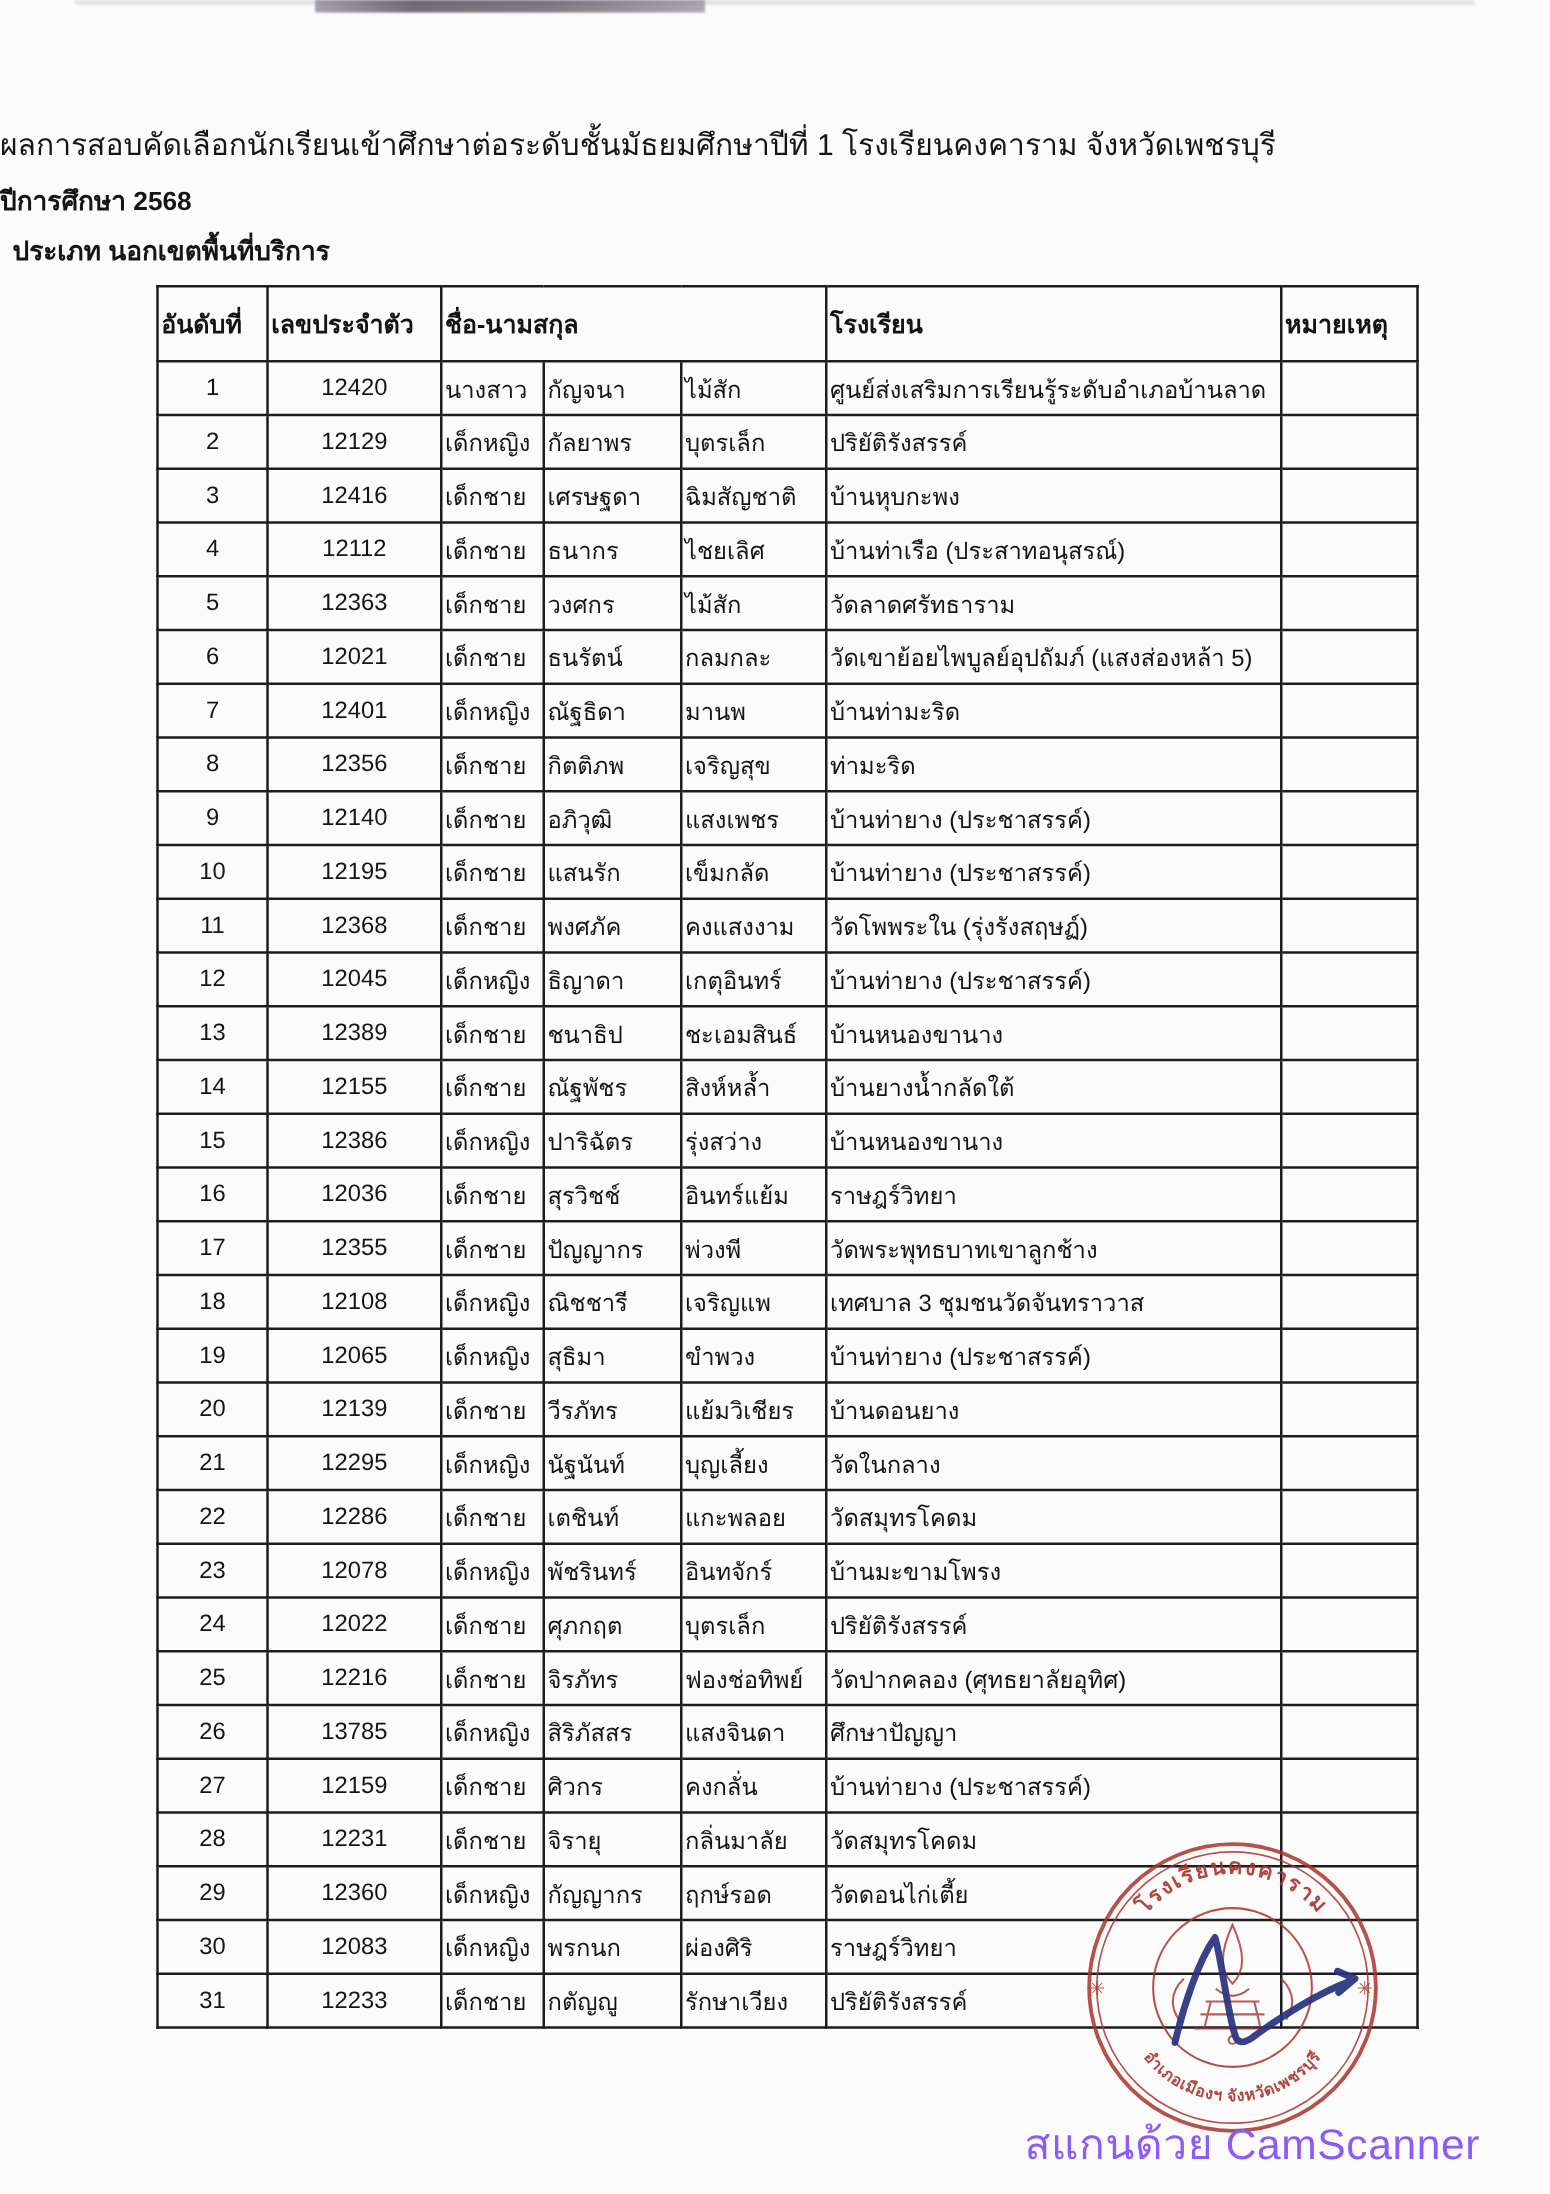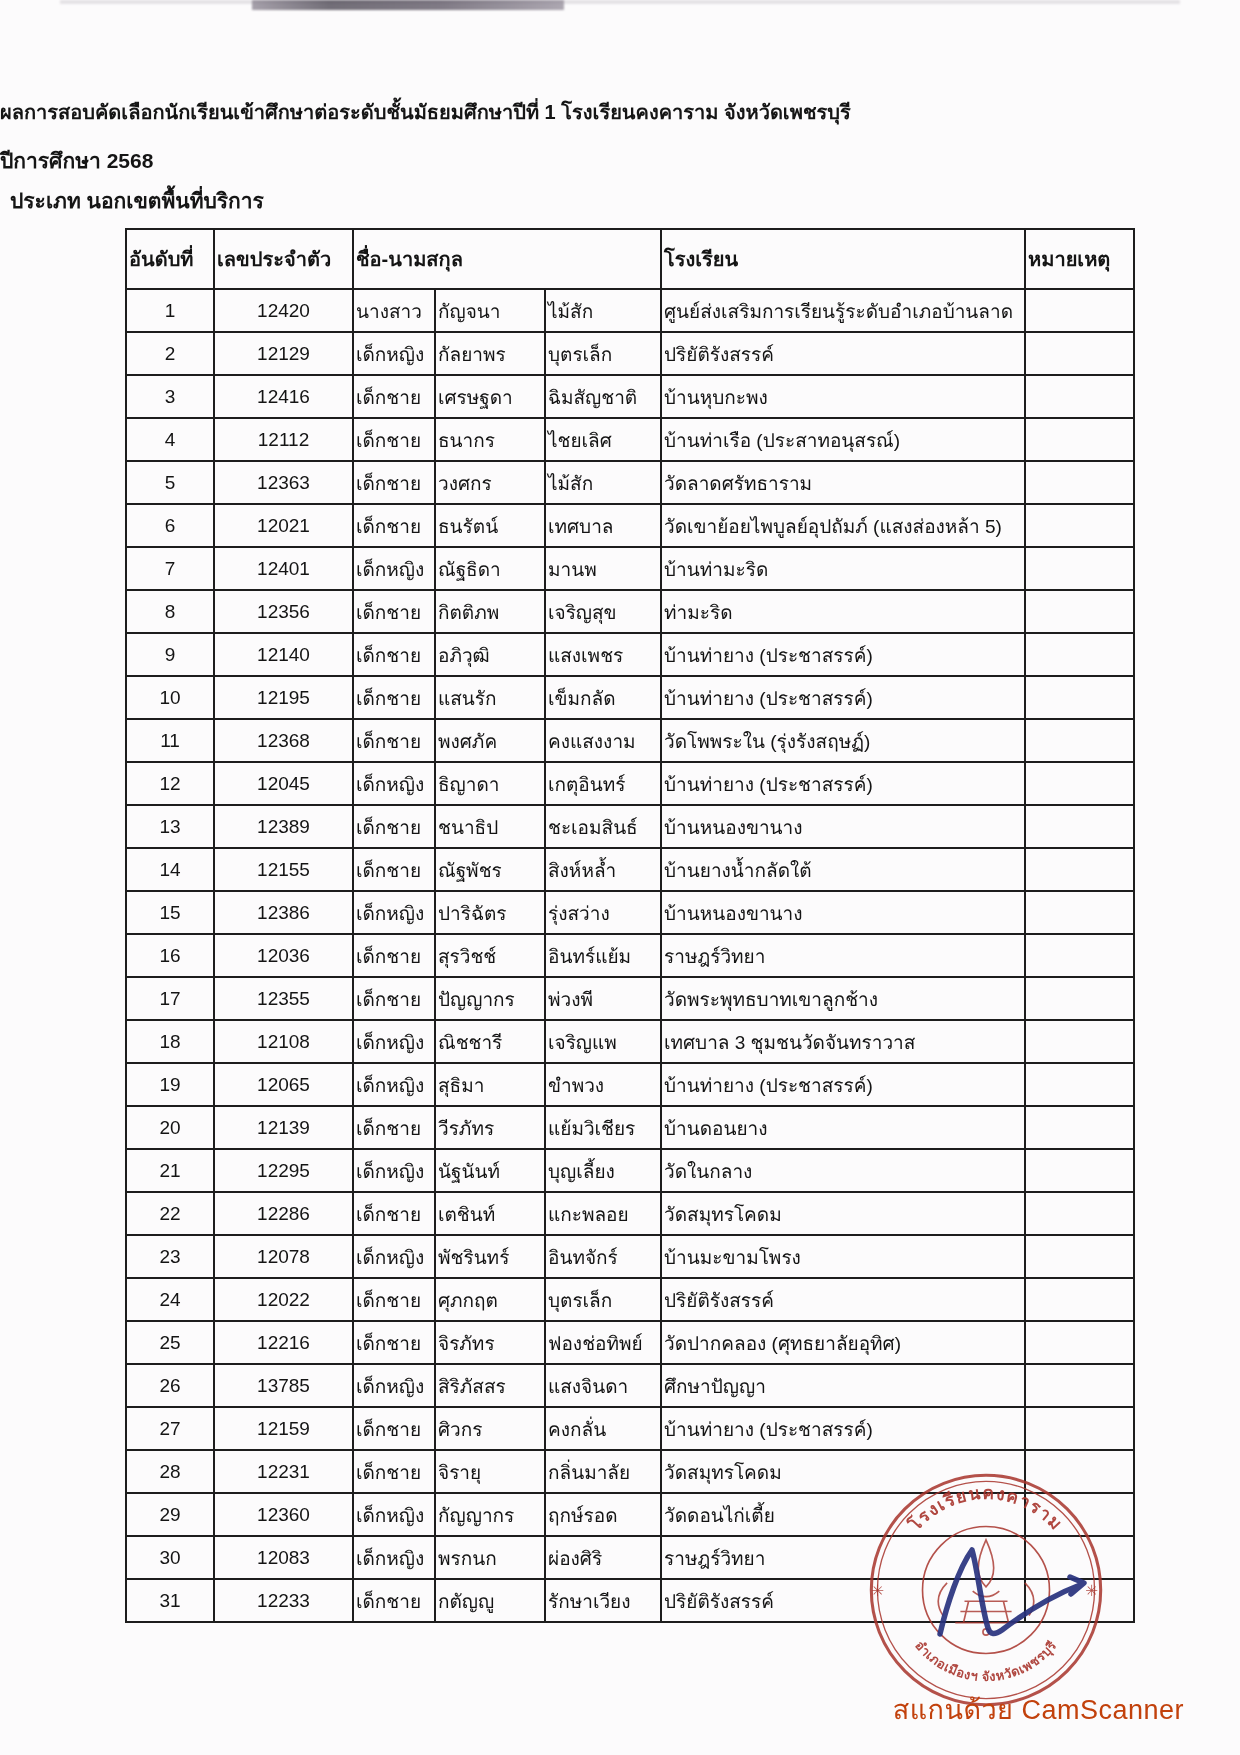--- a/index.html
+++ b/index.html
@@ -13,21 +13,21 @@
   
   .scan-strip-dark{
     position:absolute;left:252px;top:0;width:312px;height:10px;
     background:linear-gradient(90deg,#8a8390,#45404c 25%,#57505e 60%,#938c99);
     opacity:.75;filter:blur(1px);
   }
   .scan-strip-faint{
     position:absolute;left:60px;top:0;width:1120px;height:4px;
     background:#7a7480;opacity:.18;filter:blur(1px);
   }
-  .doc-title-1{position:absolute;left:0;top:96px;width:100%;font-size:20px;font-weight:700;}
+  .doc-title-1{position:absolute;left:0;top:96px;width:100%;font-size:24px;font-weight:400;}
   .doc-title-2{position:absolute;left:0;top:144px;width:100%;font-size:21px;font-weight:700;}
   .doc-title-3{position:absolute;left:0;top:184px;width:100%;font-size:21px;font-weight:700;margin-left:10px;}
   
   table.results{
     position:absolute;left:125px;top:228px;width:1008px;
     border-collapse:collapse;table-layout:fixed;
     background:transparent;
   }
   table.results th,table.results td{
     border:2px solid #1d1d1d;
@@ -41,21 +41,21 @@
   td.c-rank,td.c-id{text-align:center;}
   td.c-title,td.c-first,td.c-last,td.c-school{text-align:left;padding-left:7px;}
   td.c-remark{background:transparent;}
   
   .stamp{position:absolute;left:858px;top:1462px;width:256px;height:256px;pointer-events:none;}
   .stamp svg{width:100%;height:100%;}
   .sig{position:absolute;left:860px;top:1472px;width:260px;height:190px;pointer-events:none;}
   
   .scan-credit{
     position:absolute;top:1688px;right:56px;
-    font-size:27px;color:#c2410c;letter-spacing:.5px;
+    font-size:34px;color:#8b5cf6;letter-spacing:.5px;
   }
 </style>
 </head>
 <body>
 
 <div class="scan-strip-faint"></div>
 <div class="scan-strip-dark"></div>
 
 <div class="doc-title-1">ผลการสอบคัดเลือกนักเรียนเข้าศึกษาต่อระดับชั้นมัธยมศึกษาปีที่ 1 โรงเรียนคงคาราม จังหวัดเพชรบุรี</div>
 <div class="doc-title-2">ปีการศึกษา 2568</div>
@@ -124,21 +124,21 @@
     <td class="c-first">วงศกร</td>
     <td class="c-last">ไม้สัก</td>
     <td class="c-school">วัดลาดศรัทธาราม</td>
     <td class="c-remark"></td>
   </tr>
       <tr>
     <td class="c-rank">6</td>
     <td class="c-id">12021</td>
     <td class="c-title">เด็กชาย</td>
     <td class="c-first">ธนรัตน์</td>
-    <td class="c-last">เทศบาล</td>
+    <td class="c-last">กลมกละ</td>
     <td class="c-school">วัดเขาย้อยไพบูลย์อุปถัมภ์ (แสงส่องหล้า 5)</td>
     <td class="c-remark"></td>
   </tr>
       <tr>
     <td class="c-rank">7</td>
     <td class="c-id">12401</td>
     <td class="c-title">เด็กหญิง</td>
     <td class="c-first">ณัฐธิดา</td>
     <td class="c-last">มานพ</td>
     <td class="c-school">บ้านท่ามะริด</td>

